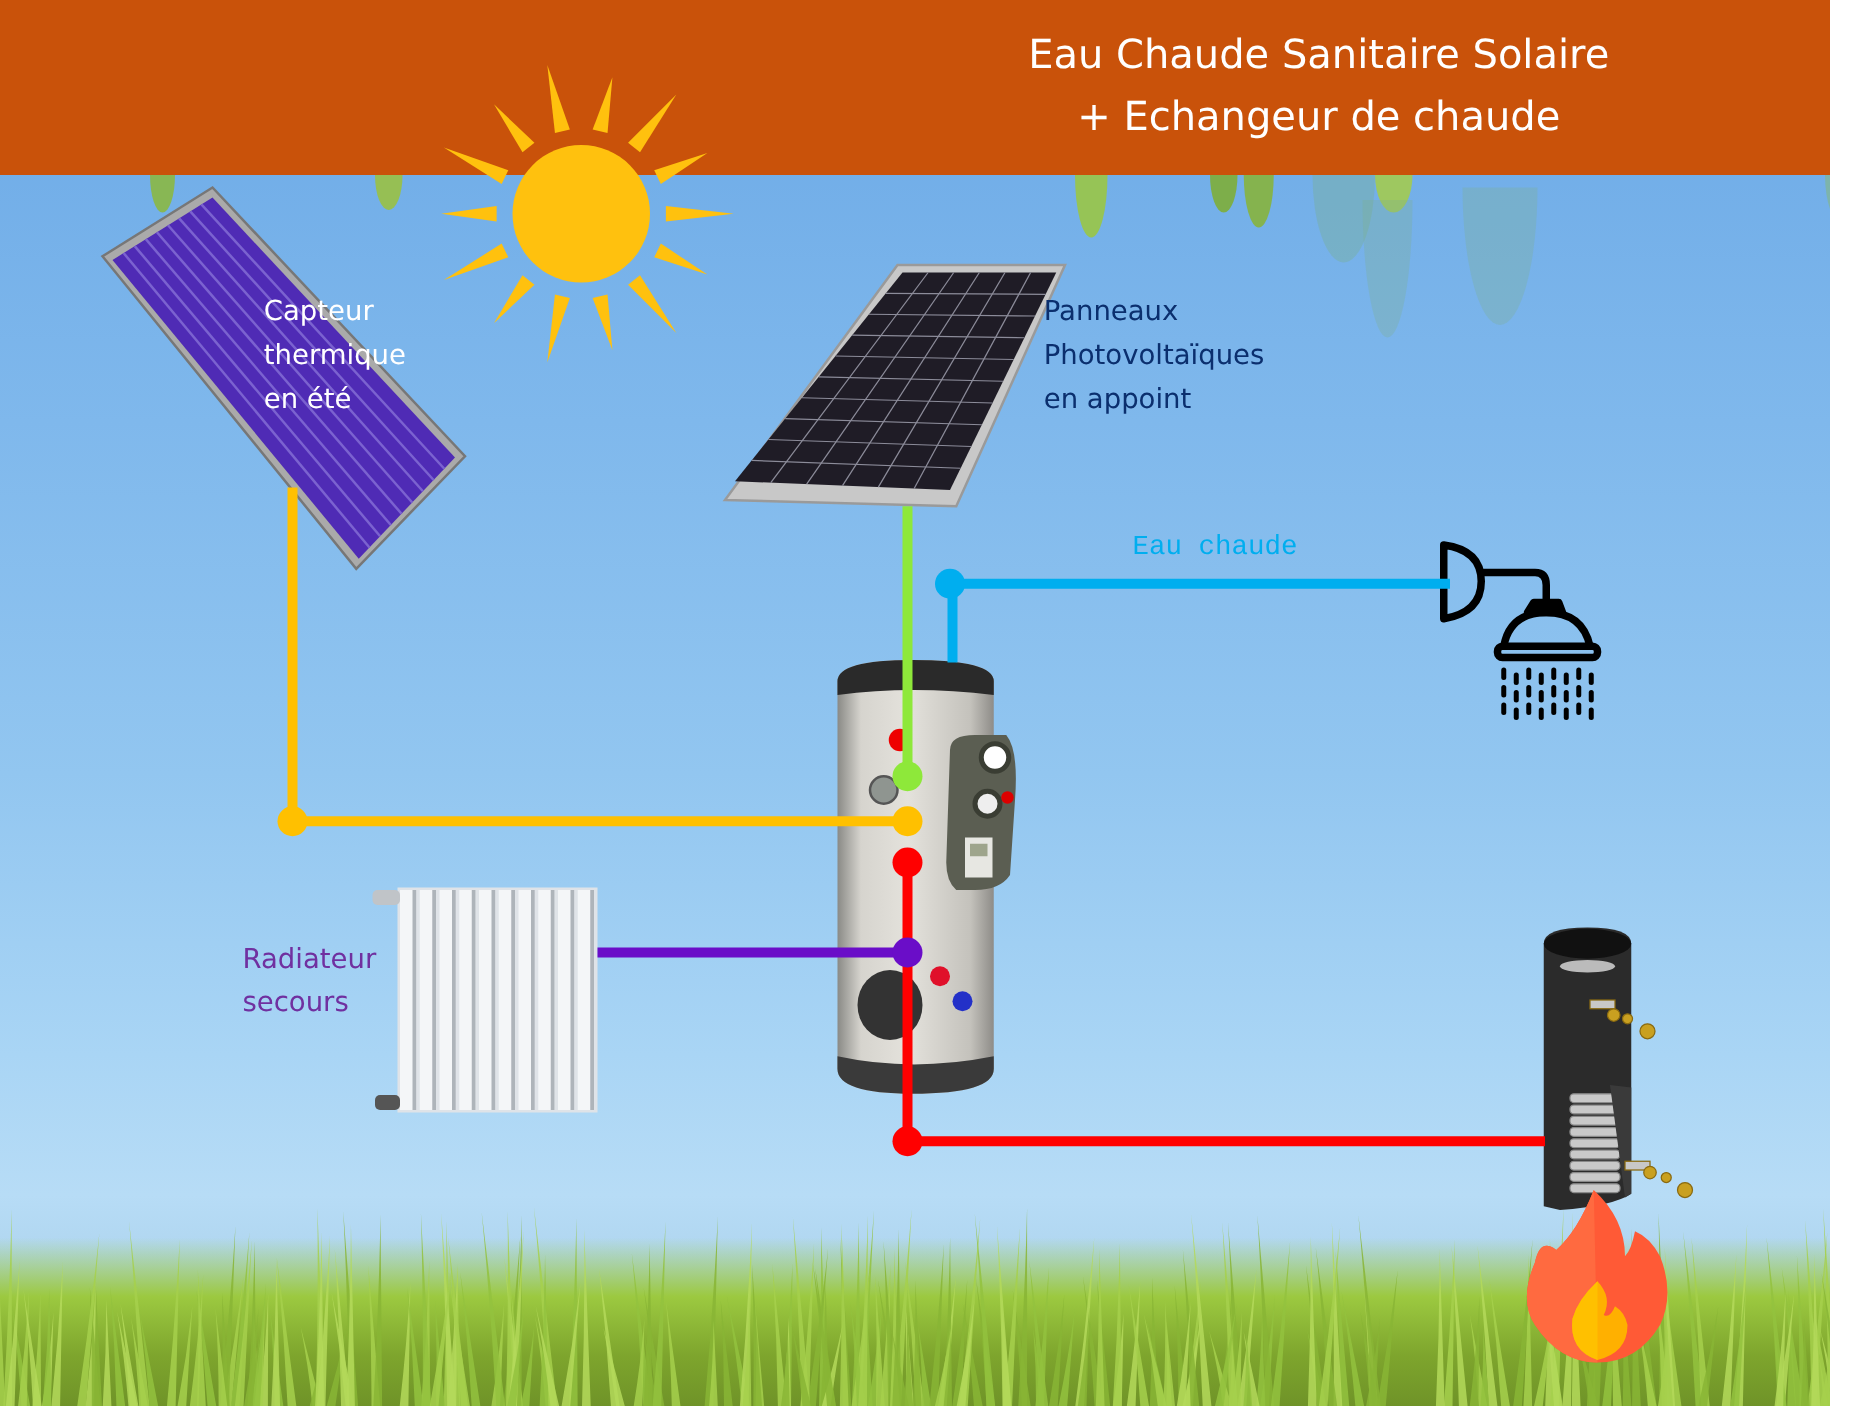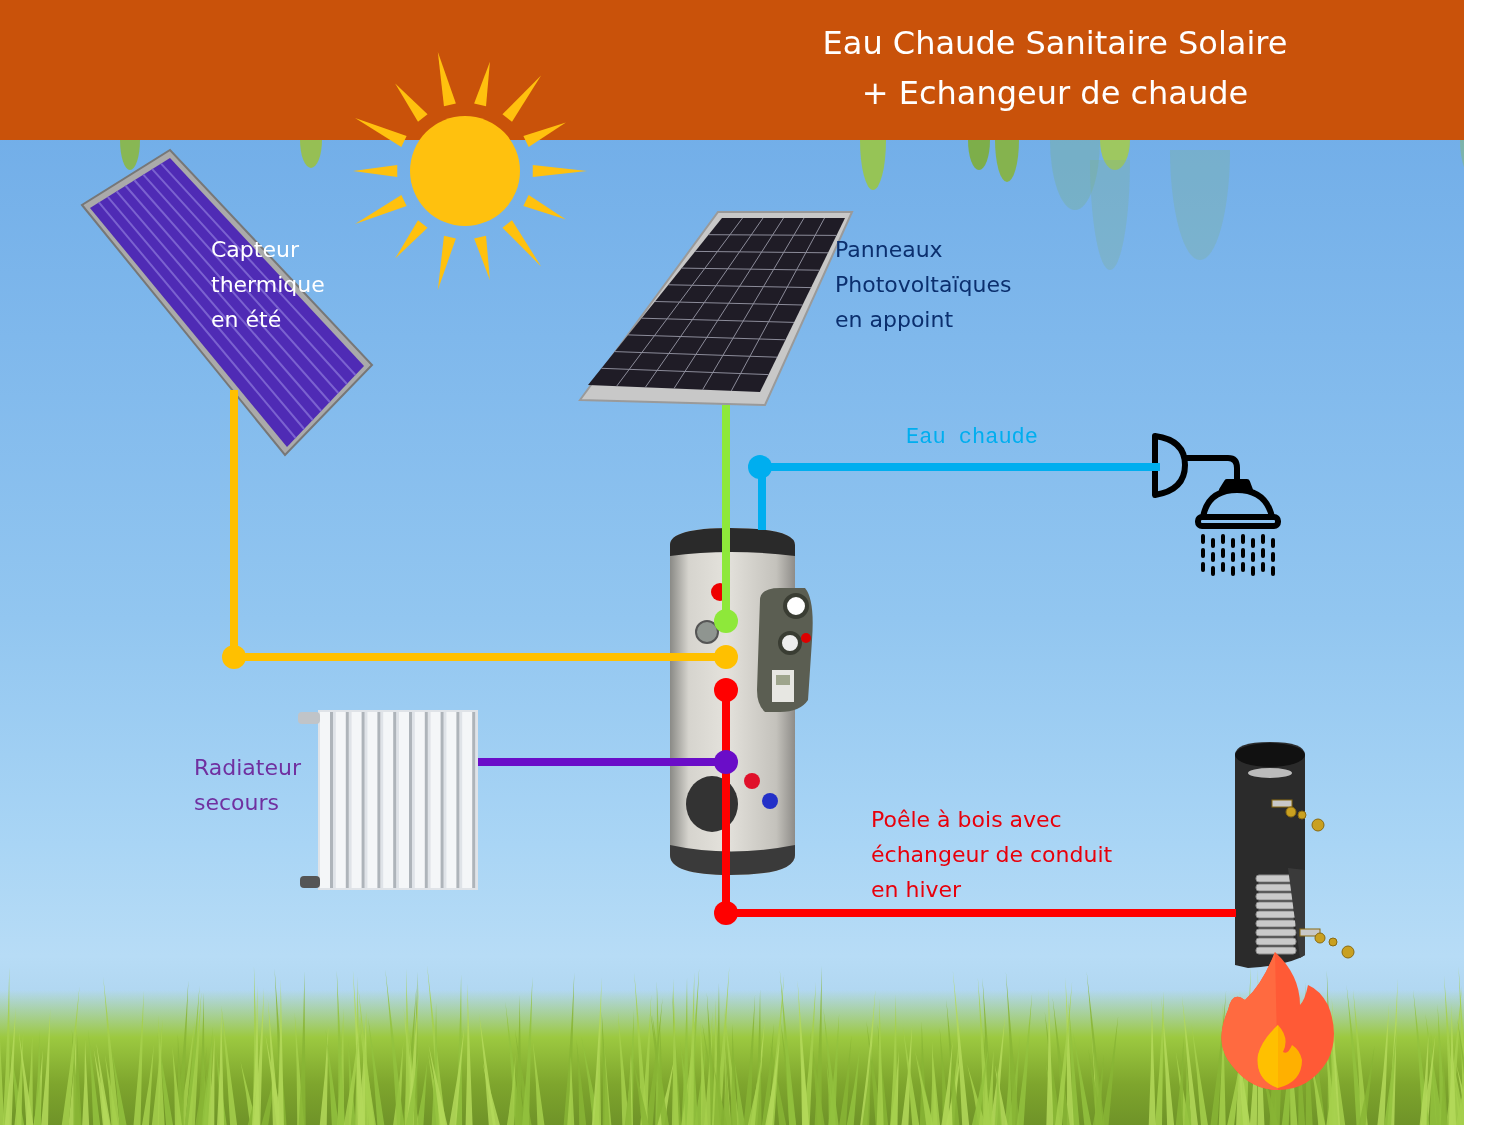--- a/index.html
+++ b/index.html
@@ -537,19 +537,14 @@
     <div>en appoint</div>
   </div>
 
   <div class="label" style="left:906px;top:420px;color:#00aeef;font-family:Liberation Mono, monospace;">Eau chaude</div>
 
   <div class="label" style="left:194px;top:724px;color:#7030a0;margin-top:26px;">
     <div>Radiateur</div>
     <div>secours</div>
   </div>
 
-  <div class="label" style="left:871px;top:802px;color:#e8000b;">
-    <div>Poêle à bois avec</div>
-    <div>échangeur de conduit</div>
-    <div>en hiver</div>
-  </div>
 
 </div>
 
 </body></html>

